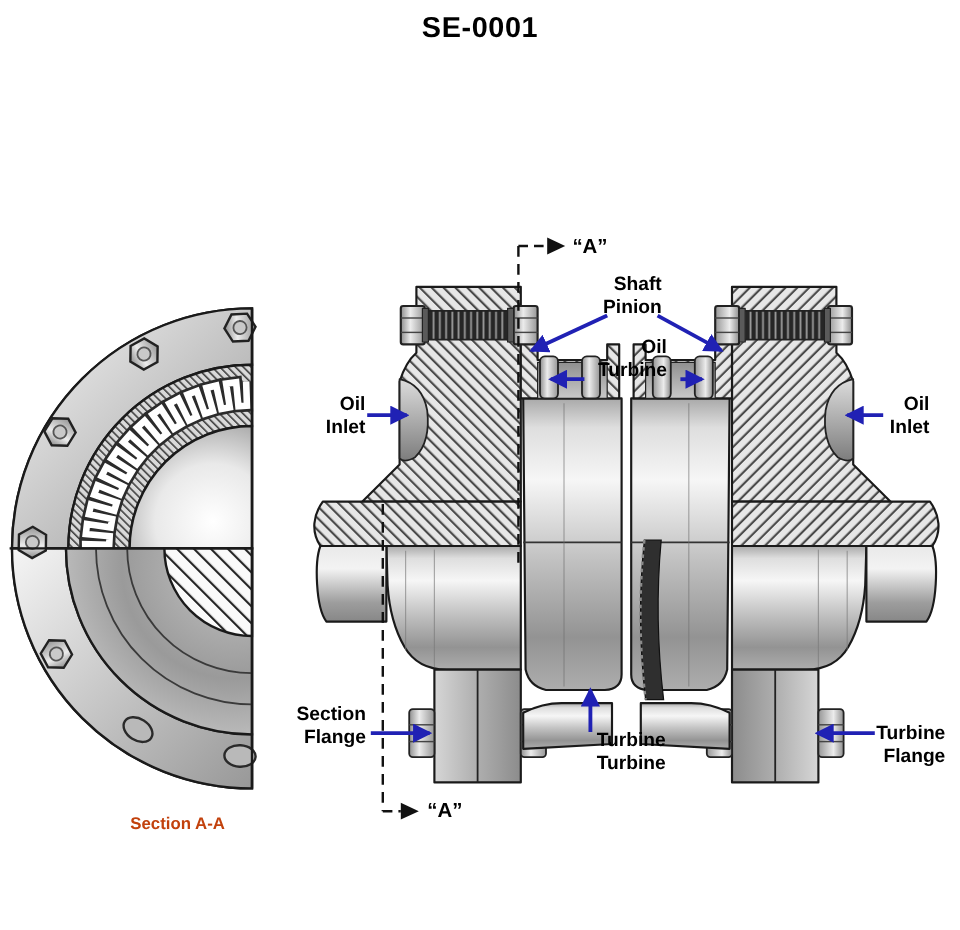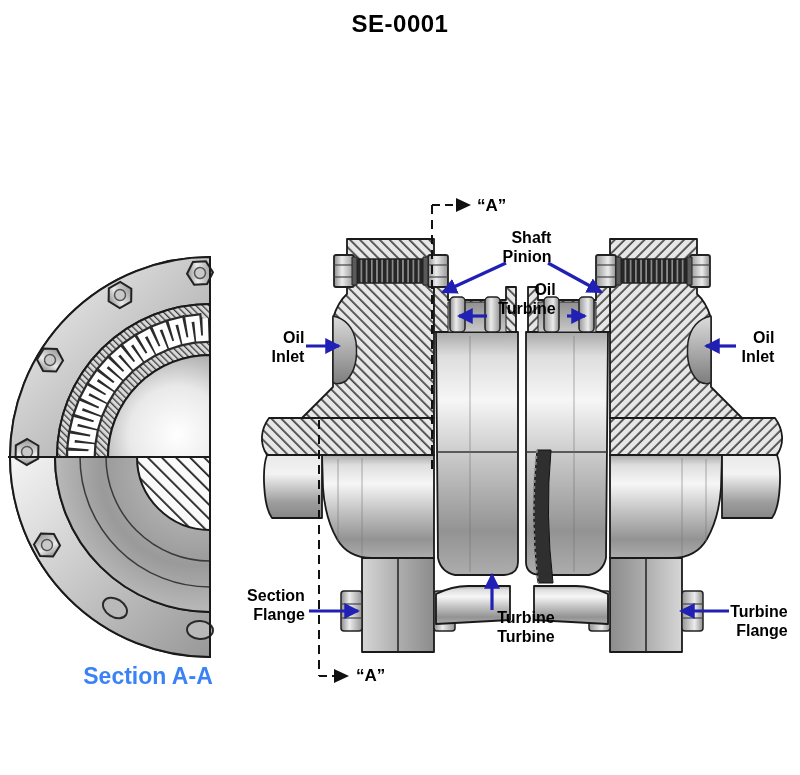--- a/index.html
+++ b/index.html
@@ -4,22 +4,22 @@
 <style>
   html,body{margin:0;padding:0;background:#fff;}
   #stage{position:relative;width:800px;height:775px;background:#ffffff;overflow:hidden;
          font-family:"Liberation Sans", sans-serif;}
   #drawing{position:absolute;left:0;top:0;}
   .lbl{position:absolute;color:#000;font-weight:bold;font-size:16px;line-height:1.2;
        text-align:right;transform:translateX(-50%);white-space:nowrap;}
   .title{position:absolute;left:400px;top:10px;transform:translateX(-50%);
          font-size:24px;font-weight:bold;letter-spacing:.5px;color:#000;}
   .amark{position:absolute;font-size:17px;font-weight:bold;color:#000;white-space:nowrap;}
-  .caption{position:absolute;left:148px;top:663px;transform:translateX(-50%);
-           font-size:23px;font-weight:bold;color:#3b82f6;white-space:nowrap;}
+  .caption{position:absolute;left:148px;top:678px;transform:translateX(-50%);
+           font-size:14px;font-weight:bold;color:#c2410c;white-space:nowrap;}
 </style>
 </head>
 <body>
 
 <div id="stage">
 
 <svg id="drawing" width="800" height="775" viewBox="0 0 800 775">
   <defs>
     <pattern id="hatch" patternUnits="userSpaceOnUse" width="7" height="7" patternTransform="rotate(-45)">
       <rect width="7" height="7" fill="#e7e7e7"></rect>

